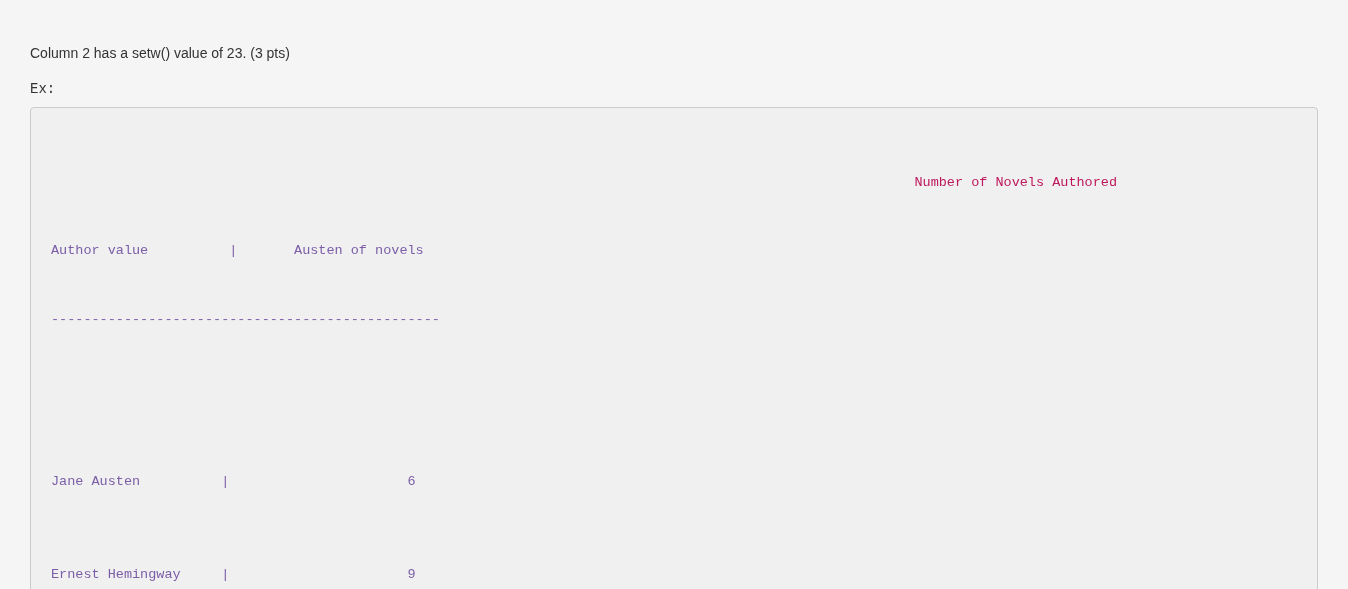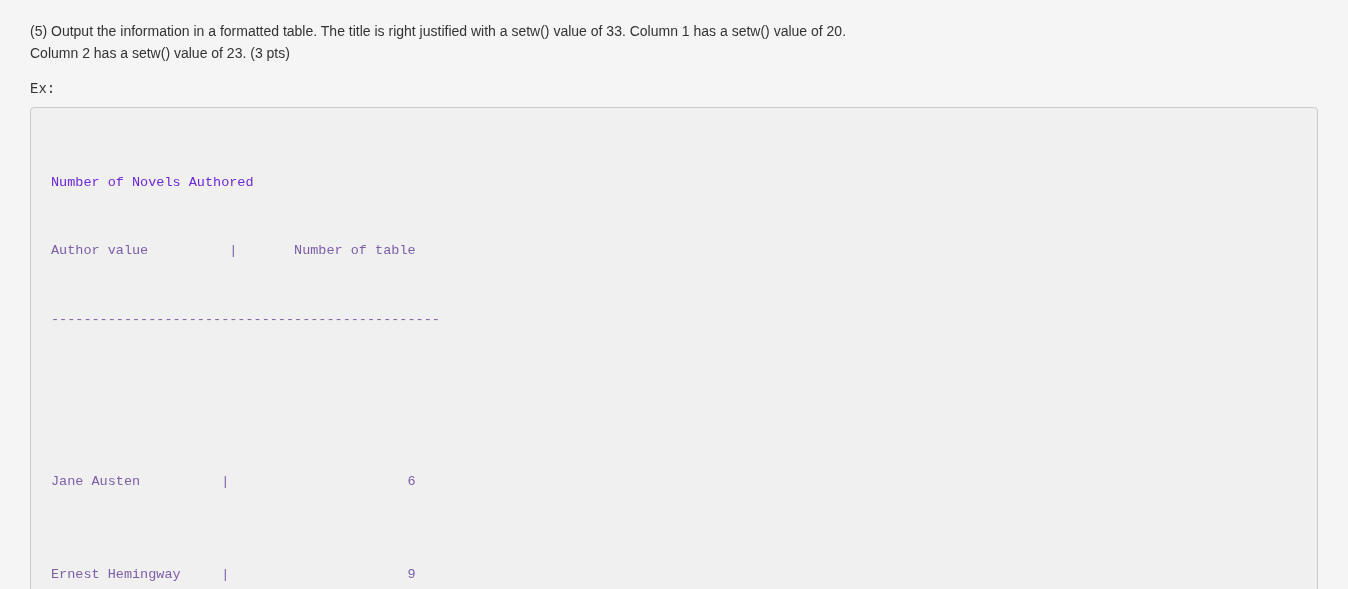--- a/index.html
+++ b/index.html
@@ -40,21 +40,22 @@
       font-family: 'Courier New', Courier, monospace;
       font-size: 13.5px;
       line-height: 1.7;
       color: #555;
       white-space: pre;
       display: inline-block;
       width: 100%;
     }
 
     .code-title {
-      color: #6d28d9;
+      color: #be185d;
+      text-align: right;
       padding-right: 180px;
     }
 
     .code-header {
       color: #7b5ea7;
     }
 
     .code-divider {
       color: #7b5ea7;
     }
@@ -63,31 +64,31 @@
       color: #7b5ea7;
       margin-top: 24px;
     }
   </style>
 </head>
 <body>
 
 
 
 <div class="question-text">
-  <span>(5) Output the information in a formatted table. The title is right justified with a setw() value of 33. Column 1 has a setw() value of 20.</span><br>
+  <br>
   <span>Column 2 has a setw() value of 23. (3 pts)</span>
 </div>
 
 <div class="ex-label">
   <span>Ex:</span>
 </div>
 
 <div class="code-box">
   <div class="code-title"><span>Number of Novels Authored</span></div>
-  <div class="code-header"><span>Author value</span>          <span>|</span>       <span>Number of table</span></div>
+  <div class="code-header"><span>Author value</span>          <span>|</span>       <span>Austen of novels</span></div>
   <div class="code-divider"><span>------------------------------------------------</span></div>
   <div> </div>
   <div class="code-row">Jane Austen          |                      6</div>
   <div class="code-row">Ernest Hemingway     |                      9</div>
   
   
   
   
   
   

